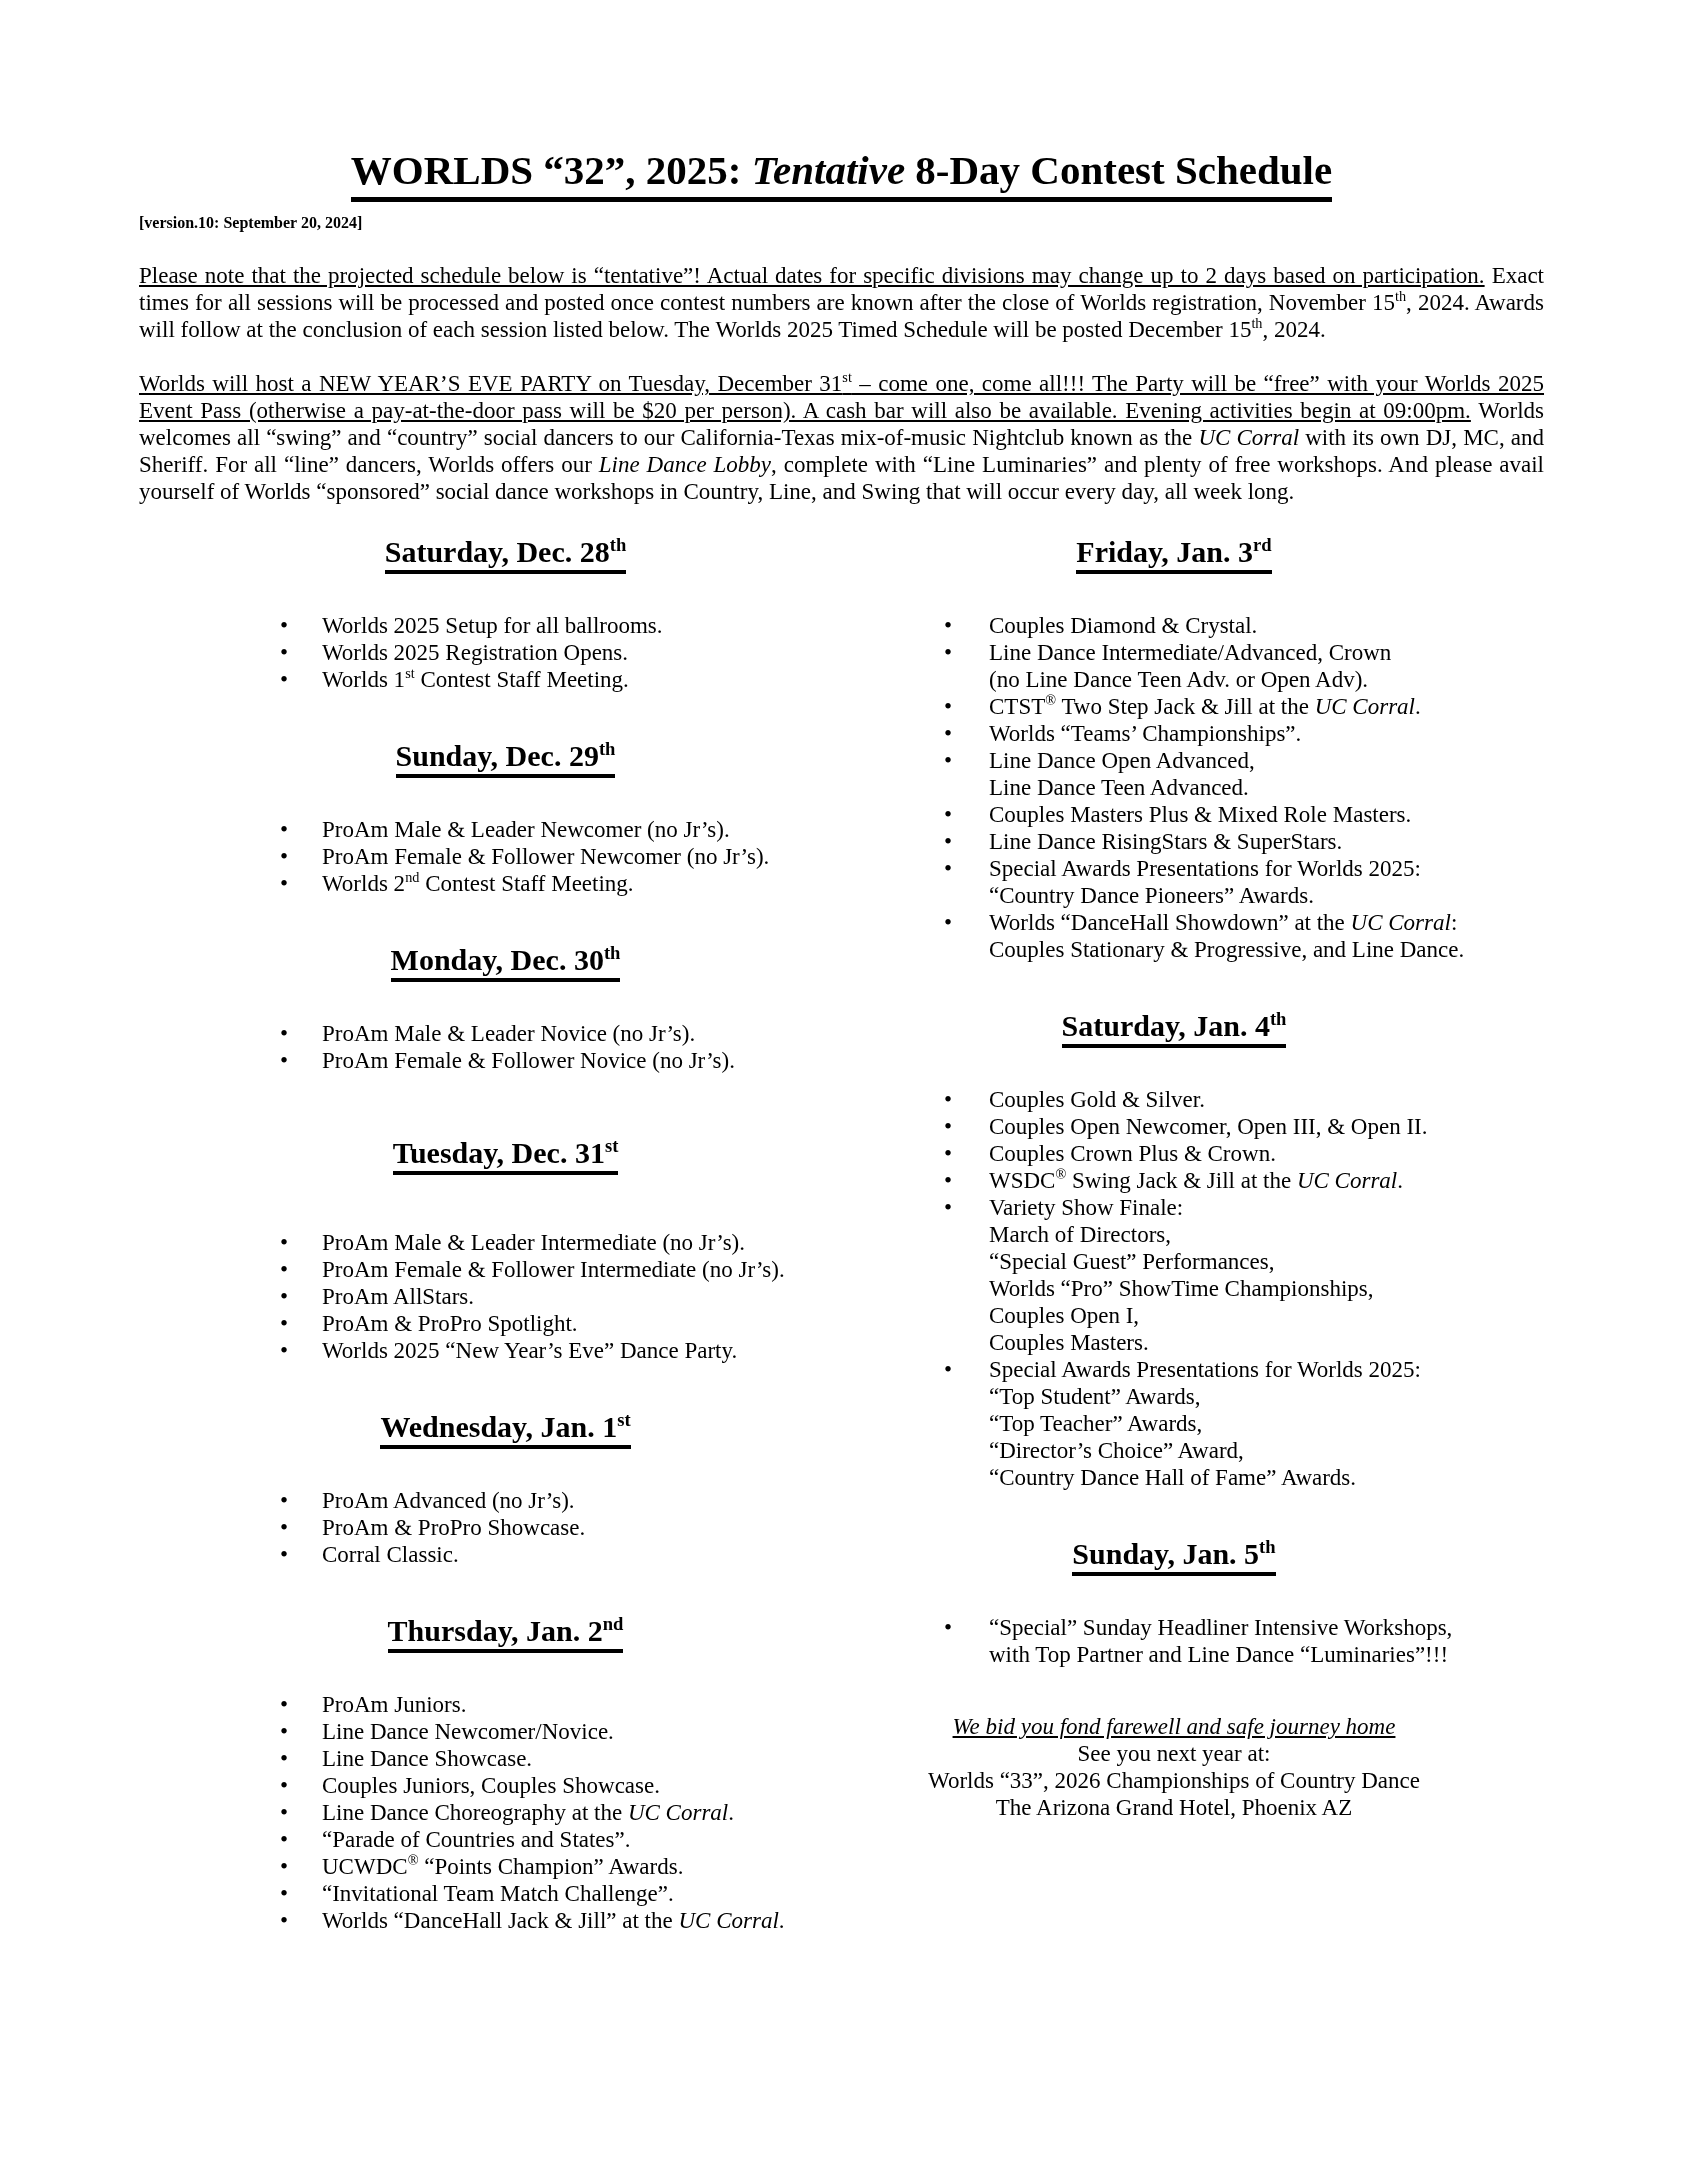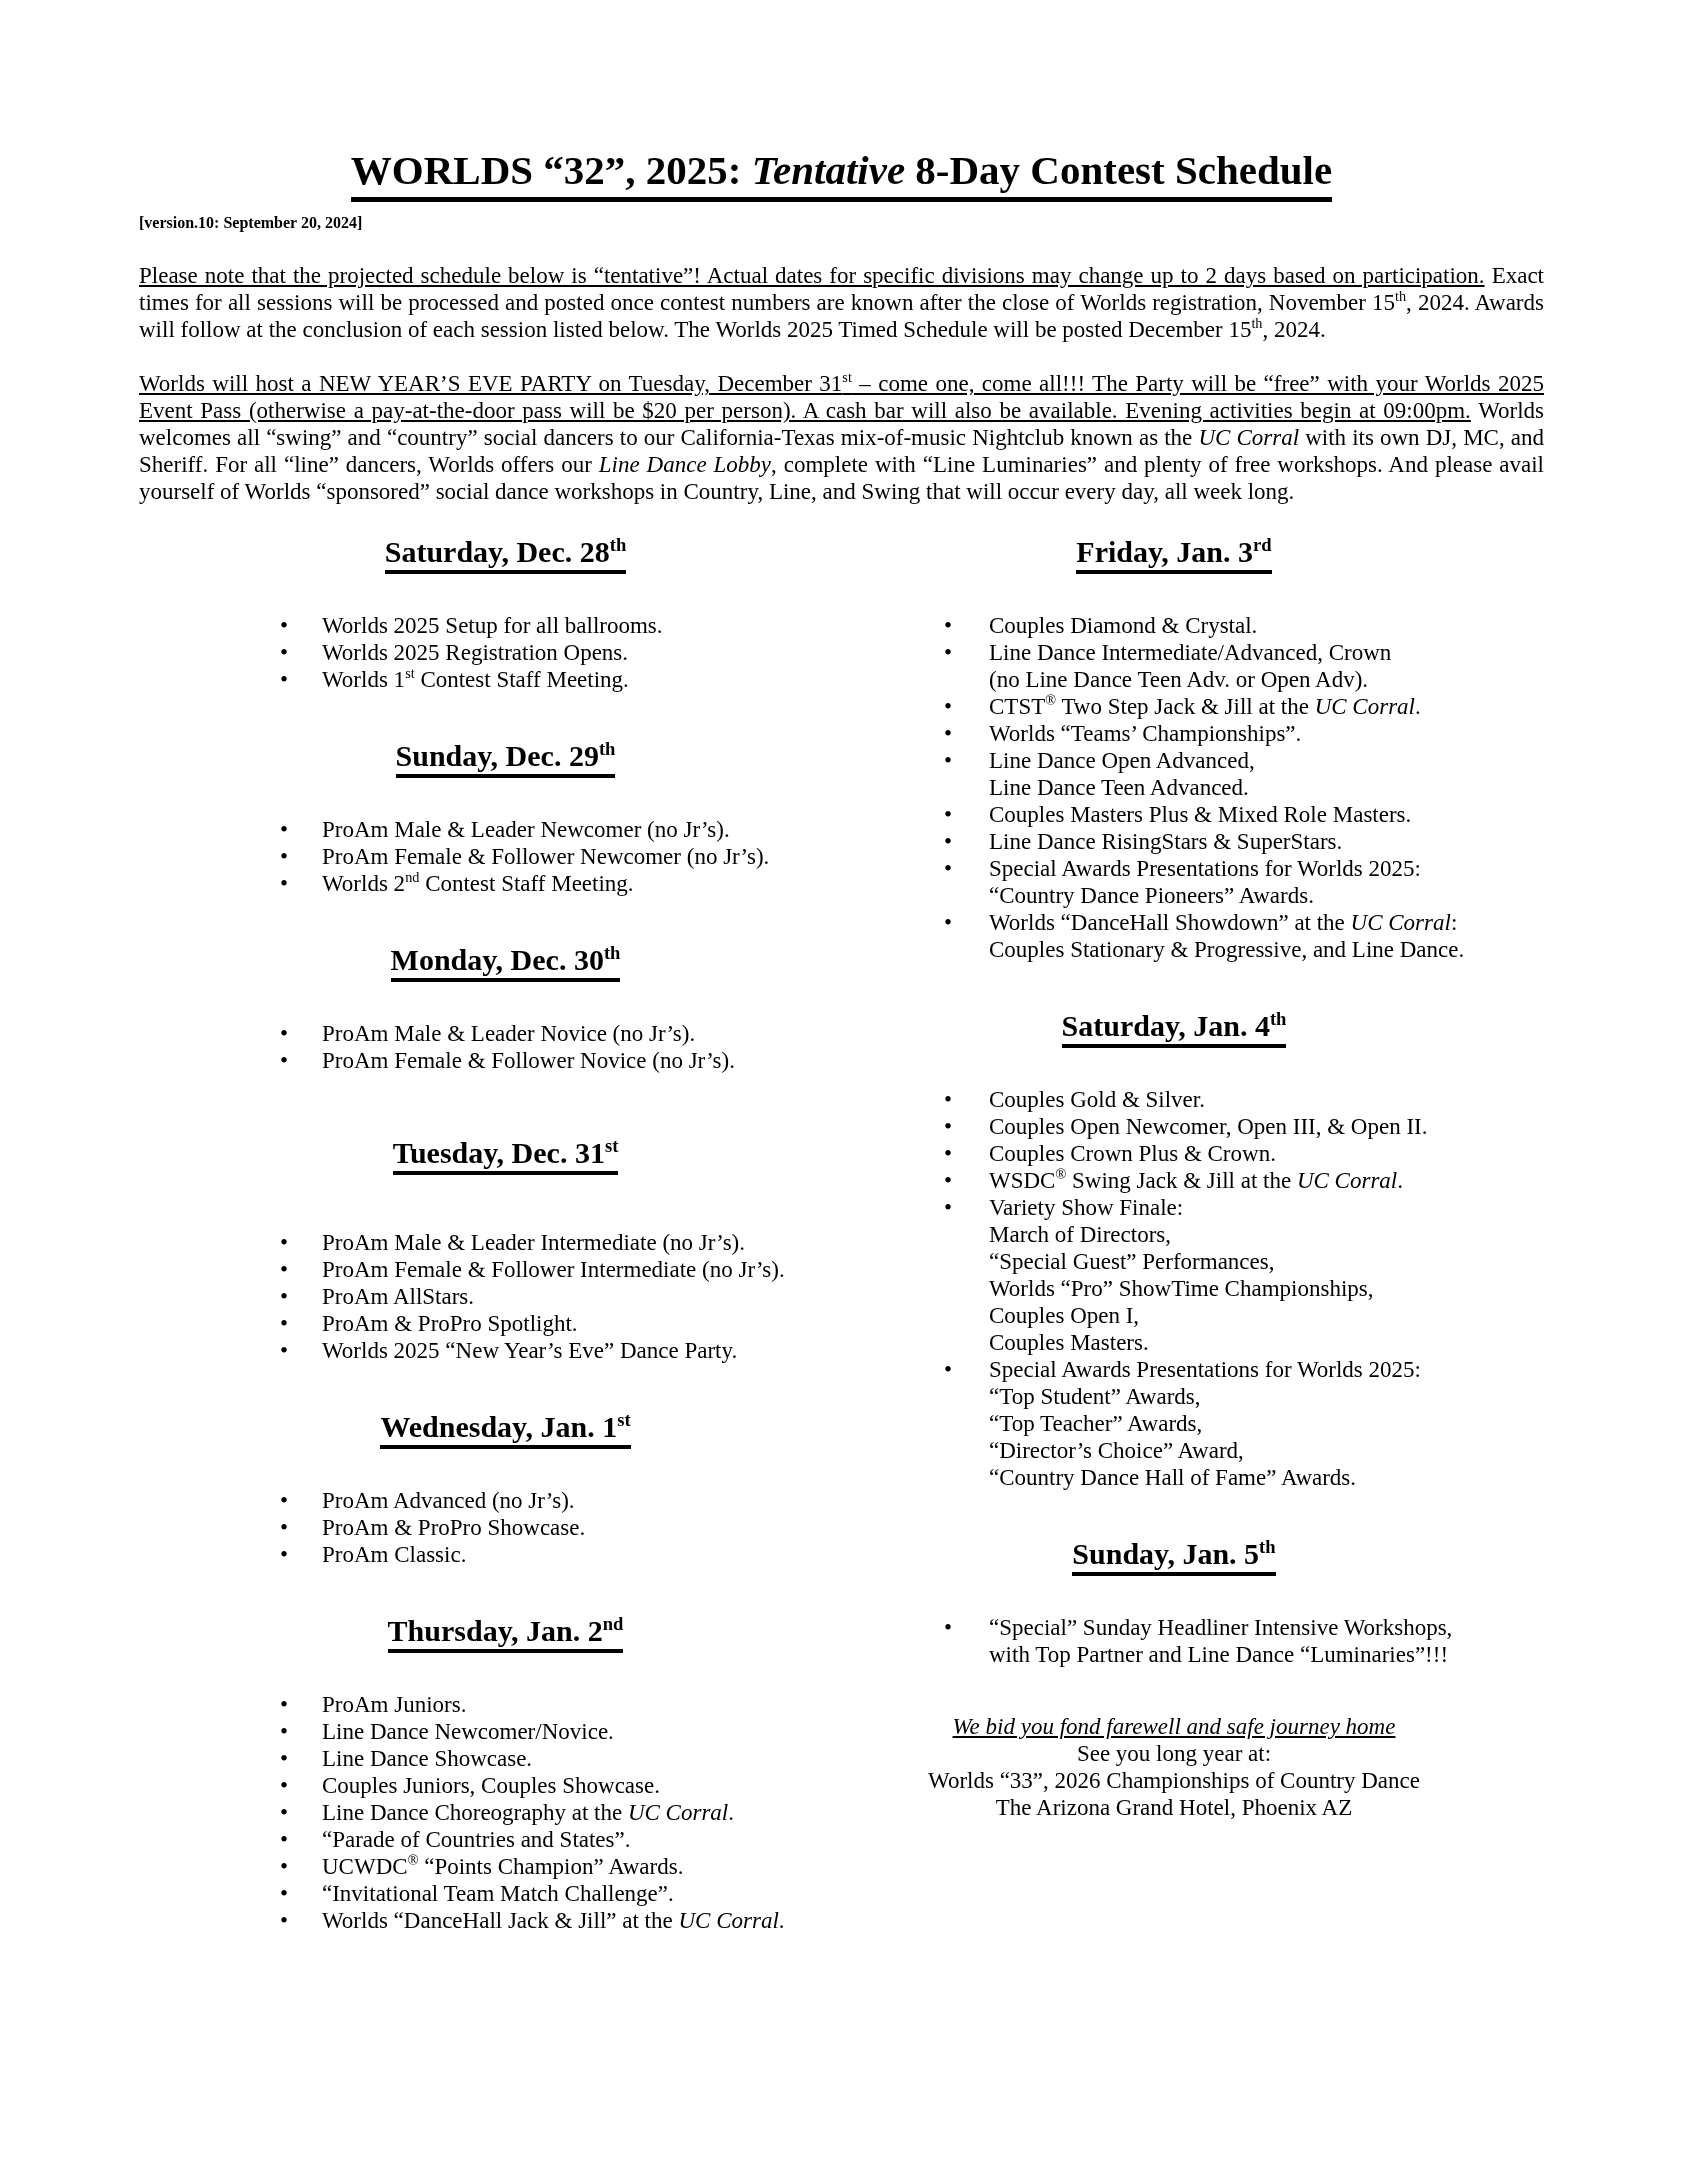--- a/index.html
+++ b/index.html
@@ -87,21 +87,21 @@
           <div class="bullet-item"><span class="bullet-glyph">•</span><span>ProAm Male &amp; Leader Intermediate (no Jr’s).</span></div>
           <div class="bullet-item"><span class="bullet-glyph">•</span><span>ProAm Female &amp; Follower Intermediate (no Jr’s).</span></div>
           <div class="bullet-item"><span class="bullet-glyph">•</span><span>ProAm AllStars.</span></div>
           <div class="bullet-item"><span class="bullet-glyph">•</span><span>ProAm &amp; ProPro Spotlight.</span></div>
           <div class="bullet-item"><span class="bullet-glyph">•</span><span>Worlds 2025 “New Year’s Eve” Dance Party.</span></div>
         </section>
         <section>
           <div class="day-heading-wrap"><h2 class="day-heading" style="margin: 0px;">Wednesday, Jan. 1<sup>st</sup></h2></div>
           <div class="bullet-item"><span class="bullet-glyph">•</span><span>ProAm Advanced (no Jr’s).</span></div>
           <div class="bullet-item"><span class="bullet-glyph">•</span><span>ProAm &amp; ProPro Showcase.</span></div>
-          <div class="bullet-item"><span class="bullet-glyph">•</span><span>ProAm Classic.</span></div>
+          <div class="bullet-item"><span class="bullet-glyph">•</span><span>Corral Classic.</span></div>
         </section>
         <section>
           <div class="day-heading-wrap"><h2 class="day-heading" style="margin: 0px;">Thursday, Jan. 2<sup>nd</sup></h2></div>
           <div class="bullet-item"><span class="bullet-glyph">•</span><span>ProAm Juniors.</span></div>
           <div class="bullet-item"><span class="bullet-glyph">•</span><span>Line Dance Newcomer/Novice.</span></div>
           <div class="bullet-item"><span class="bullet-glyph">•</span><span>Line Dance Showcase.</span></div>
           <div class="bullet-item"><span class="bullet-glyph">•</span><span>Couples Juniors, Couples Showcase.</span></div>
           <div class="bullet-item"><span class="bullet-glyph">•</span><span>Line Dance Choreography at the <em>UC Corral</em>.</span></div>
           <div class="bullet-item"><span class="bullet-glyph">•</span><span>“Parade of Countries and States”.</span></div>
           <div class="bullet-item"><span class="bullet-glyph">•</span><span>UCWDC<sup>®</sup> “Points Champion” Awards.</span></div>
@@ -132,21 +132,21 @@
             <div class="bullet-item"><span class="bullet-glyph">•</span><span>Variety Show Finale:<br>March of Directors,<br>“Special Guest” Performances,<br>Worlds “Pro” ShowTime Championships,<br>Couples Open I,<br>Couples Masters.</span></div>
             <div class="bullet-item"><span class="bullet-glyph">•</span><span>Special Awards Presentations for Worlds 2025:<br>“Top Student” Awards,<br>“Top Teacher” Awards,<br>“Director’s Choice” Award,<br>“Country Dance Hall of Fame” Awards.</span></div>
           </section>
           <section>
             <div class="day-heading-wrap"><h2 class="day-heading" style="margin: 0px;">Sunday, Jan. 5<sup>th</sup></h2></div>
             <div class="bullet-item"><span class="bullet-glyph">•</span><span>“Special” Sunday Headliner Intensive Workshops,<br>with Top Partner and Line Dance “Luminaries”!!!</span></div>
           </section>
         </div>
       <div class="farewell">
         <div class="farewell-lead">We bid you fond farewell and safe journey home</div>
-        <div>See you long year at:</div>
+        <div>See you next year at:</div>
         <div>Worlds “33”, 2026 Championships of Country Dance</div>
         <div>The Arizona Grand Hotel, Phoenix AZ</div>
       </div>
     </div>
   </div>
 
 </div>
 
 
 </body></html>

